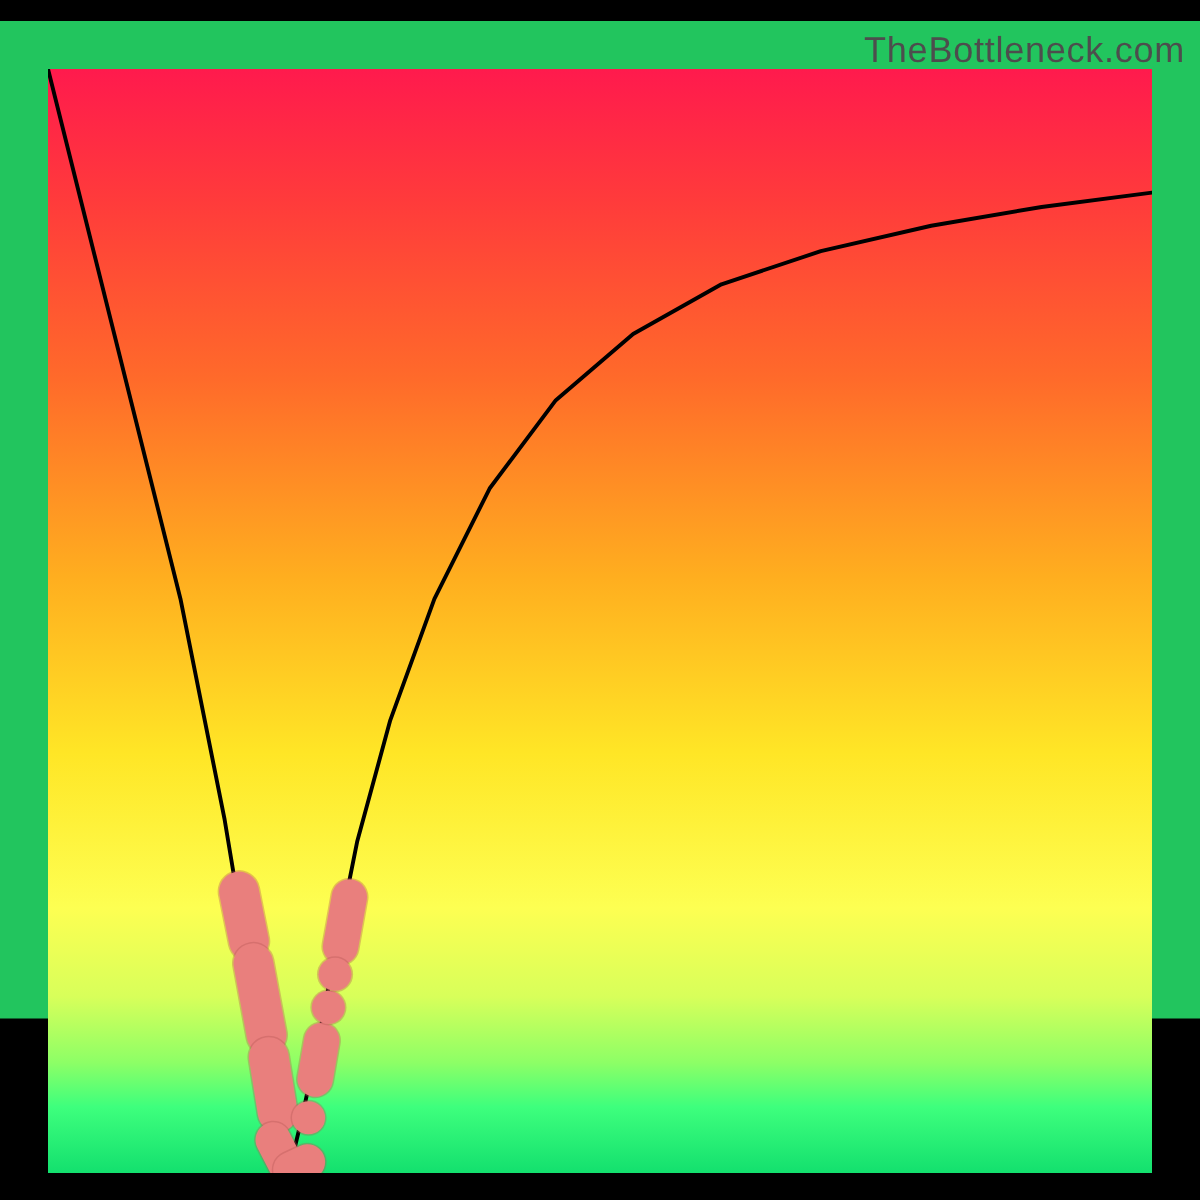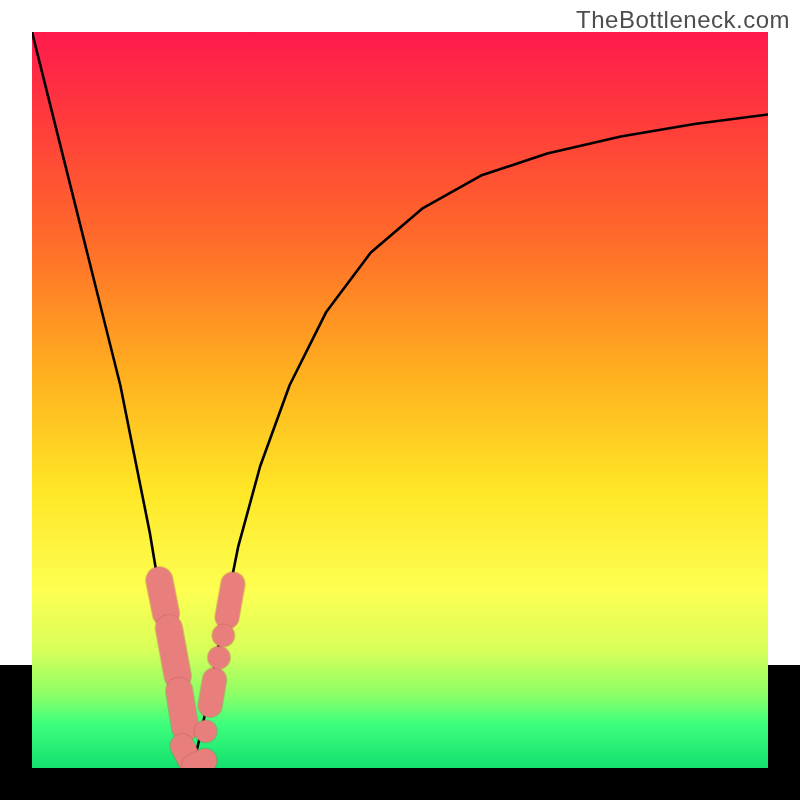--- a/index.html
+++ b/index.html
@@ -8,21 +8,22 @@
     width: 800px;
     height: 800px;
     overflow: hidden;
     background: #000;
     font-family: Arial, Helvetica, sans-serif;
   }
   .outer {
     position: relative;
     width: 800px;
     height: 665px;
-    background: #ffffff;
+    background: #22c55e;
+    margin-top: 14px;
   }
   .plot-area {
     position: absolute;
     left: 32px;
     top: 32px;
     width: 736px;
     height: 736px;
     background: linear-gradient(to bottom,
       #ff1a4d 0%,
       #ff3b3b 12%,

